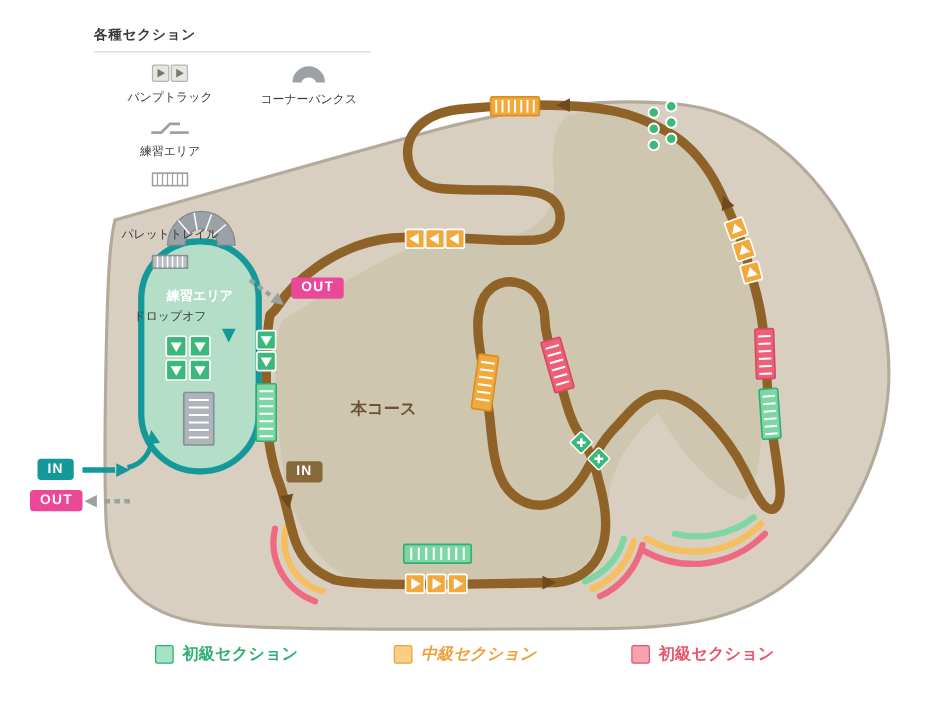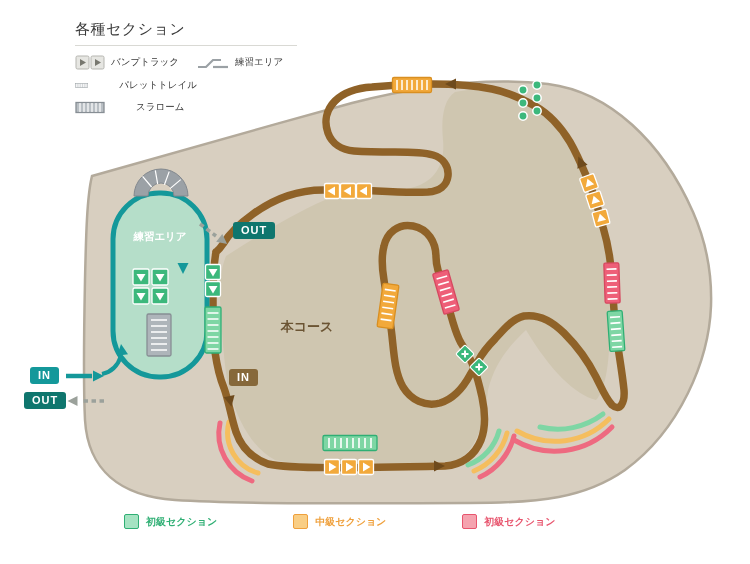--- a/index.html
+++ b/index.html
@@ -4,43 +4,43 @@
 <style>
   html,body{margin:0;padding:0;}
   body{
     width:750px;height:564px;position:relative;background:#ffffff;
     font-family:"Liberation Sans","DejaVu Sans",sans-serif;overflow:hidden;
   }
   #map-svg{position:absolute;left:0;top:0;z-index:0;}
 
   
   .legend{position:absolute;left:75px;top:20px;width:222px;z-index:3;}
-  .legend-title{font-size:15px;font-weight:normal;color:#3a3a3a;letter-spacing:.5px;}
+  .legend-title{font-size:11px;font-weight:bold;color:#3a3a3a;letter-spacing:.5px;}
   .legend-divider{border:none;border-top:1px solid #d9d9d4;margin:6px 0 9px 0;}
   .legend-grid{display:grid;grid-template-columns:122px 100px;row-gap:9px;}
-  .legend-item{display:flex;align-items:center;gap:6px;font-size:9.5px;color:#3a3a3a;white-space:nowrap;}
+  .legend-item{display:flex;align-items:center;gap:6px;font-size:9.5px;color:#3a3a3a;white-space:nowrap;flex-direction:column;}
   .legend-item.col1{grid-column:1;gap:31px;}
 
   
   .badge{position:absolute;z-index:3;color:#fff;font-weight:bold;font-size:11px;
     line-height:13px;padding:2px 8px;border-radius:3px;letter-spacing:1px;}
   .badge-teal{background:#14989A;}
-  .badge-gray{background:#0f766e;}
+  .badge-gray{background:#ec4899;}
   .badge-brown{background:#86683A;}
   #badge-facility-in{left:30px;top:367px;}
   #badge-facility-out{left:24px;top:392px;}
   #badge-course-out{left:233px;top:222px;}
   #badge-course-in{left:229px;top:369px;}
 
   
   .seclegend{position:absolute;left:84px;top:514px;z-index:3;display:flex;gap:36px;}
-  .seclegend-item{display:flex;align-items:flex-end;gap:7px;font-size:10px;font-weight:bold;padding-left:40px;}
+  .seclegend-item{display:flex;align-items:center;gap:7px;font-size:13px;font-weight:bold;padding-left:40px;}
   .seclegend-item .sq{width:13px;height:13px;border-radius:2px;display:inline-block;}
   .sec-beg{color:#2FAF74;}  .sec-beg .sq{background:#A5E3C2;border:1.5px solid #2FAF74;}
-  .sec-int{color:#EFA03C;}  .sec-int .sq{background:#F9CE85;border:1.5px solid #EFA03C;}
+  .sec-int{color:#EFA03C;font-style:italic;}  .sec-int .sq{background:#F9CE85;border:1.5px solid #EFA03C;}
   .sec-adv{color:#E8556E;}  .sec-adv .sq{background:#F5A3AF;border:1.5px solid #E8556E;}
 </style>
 </head>
 <body>
 
 <svg id="map-svg" width="750" height="564" viewBox="0 0 750 564">
 
   <path d="M 92 176
        C 150 160 260 128 352 103
        C 410 88 480 76 548 84
@@ -327,39 +327,45 @@
     <div class="legend-item">
       <svg width="30" height="15" viewBox="0 0 30 15">
         <rect x="1" y="1" width="13" height="13" rx="1.5" fill="#E6E6E2" stroke="#B5B5B0"></rect>
         <polygon points="5,4 5,11 11,7.5" fill="#77776F"></polygon>
         <rect x="16" y="1" width="13" height="13" rx="1.5" fill="#E6E6E2" stroke="#B5B5B0"></rect>
         <polygon points="20,4 20,11 26,7.5" fill="#77776F"></polygon>
       </svg>
       <span>バンプトラック</span>
     </div>
     <div class="legend-item">
+      <svg width="30" height="16" viewBox="0 0 30 16">
+        <path d="M2 15 A13 13 0 0 1 28 15 L21 15 A6.5 6.5 0 0 0 9 15 Z" fill="#9BA1A5"></path>
+      </svg>
+      <span>コーナーバンクス</span>
+    </div>
+    <div class="legend-item">
       <svg width="32" height="14" viewBox="0 0 32 14" fill="none" stroke="#9BA1A5" stroke-width="2.2">
         <path d="M1 11 H9 L16 4 H24"></path>
         <path d="M16 11 H31"></path>
       </svg>
       <span>練習エリア</span>
     </div>
     <div class="legend-item col1">
       <svg width="30" height="13" viewBox="0 0 30 13">
         <rect x="1" y="1.5" width="28" height="10" fill="#fff" stroke="#9BA1A5" stroke-width="1.3"></rect>
         <path d="M5 2 V11 M9 2 V11 M13 2 V11 M17 2 V11 M21 2 V11 M25 2 V11" stroke="#9BA1A5" stroke-width="1"></path>
       </svg>
       <span>パレットトレイル</span>
     </div>
     <div class="legend-item col1">
       <svg width="30" height="13" viewBox="0 0 30 13">
         <rect x="1" y="1.5" width="28" height="10" fill="#B9BFC4" stroke="#878E94" stroke-width="1.3"></rect>
         <path d="M5 2 V11 M9 2 V11 M13 2 V11 M17 2 V11 M21 2 V11 M25 2 V11" stroke="#fff" stroke-width="1.2"></path>
       </svg>
-      <span>スラローム</span>
+      <span>ドロップオフ</span>
     </div>
   </div>
 </div>
 
 <div id="badge-facility-in" class="badge badge-teal">IN</div>
 <div id="badge-facility-out" class="badge badge-gray">OUT</div>
 <div id="badge-course-out" class="badge badge-gray">OUT</div>
 <div id="badge-course-in" class="badge badge-brown">IN</div>
 
 <div class="seclegend">

